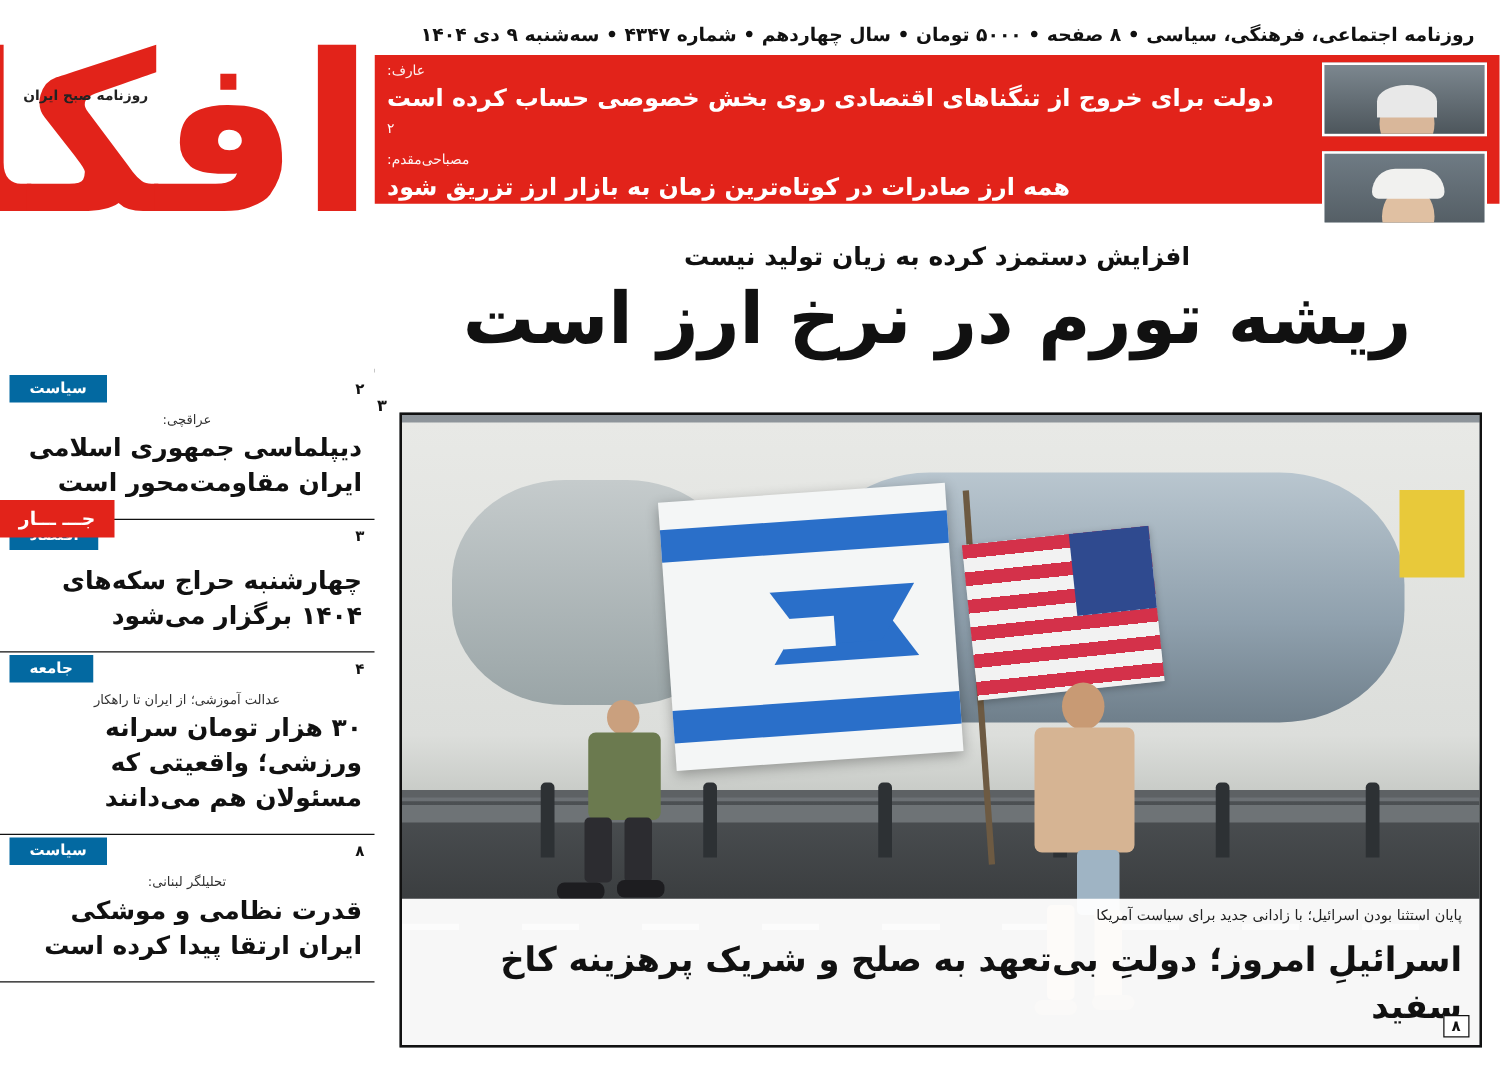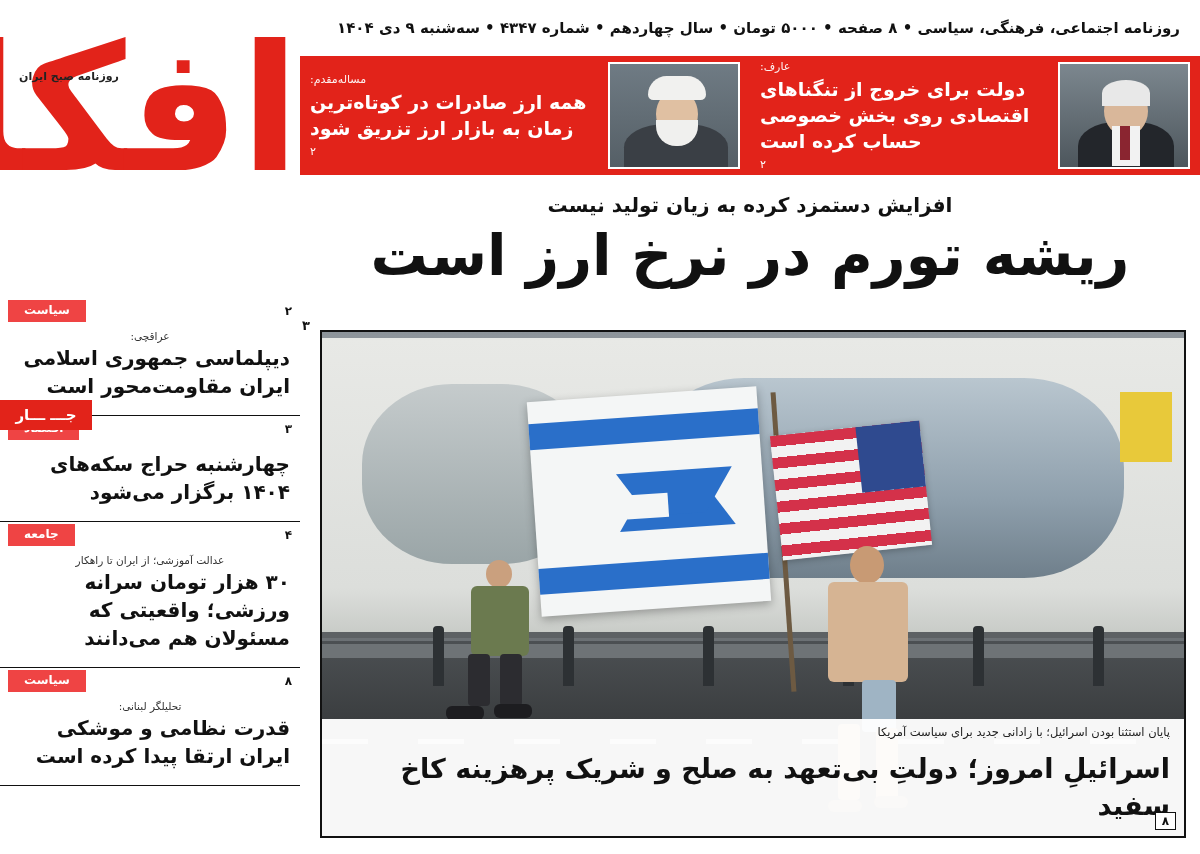--- a/index.html
+++ b/index.html
@@ -35,23 +35,23 @@
   .logo-word {
     position: absolute; top: -10px; left: 0; width: 300px; height: 250px;
     color: #e2231a; font-size: 175px; font-weight: bold;
     line-height: 240px; text-align: center; direction: rtl;
     letter-spacing: -6px;
     font-family: "DejaVu Sans", "Liberation Sans", sans-serif;
   }
 
   
   .teaser-bar {
-    position: absolute; top: 56px; right: 0; width: 900px; height: 119px;
+    position: absolute; top: 44px; right: 0; width: 900px; height: 119px;
     background: #e2231a;
-    display: flex; flex-direction: row;
+    display: flex; flex-direction: column;
   }
   .teaser {
     flex: 1; display: flex; flex-direction: row; align-items: stretch;
     padding: 6px 10px; gap: 8px;
   }
   .teaser-text { flex: 1; display: flex; flex-direction: column; justify-content: center; }
   .teaser-kicker {
     color: #ffffff; font-size: 11px; text-align: left; opacity: .95; margin-bottom: 3px;
   }
   .teaser-title {
@@ -76,21 +76,21 @@
   .sidebar {
     position: absolute; top: 295px; left: 0; width: 300px; height: 559px;
     background: #fff; border-top: 3px solid #1a1a1a;
   }
   .side-item { border-bottom: 1px solid #111; padding: 0 0 10px 0; position: relative; }
   .side-head {
     display: flex; flex-direction: row-reverse; align-items: center; justify-content: space-between;
     height: 26px; padding: 0 8px;
   }
   .side-cat {
-    background: #ef4444; color: #fff; font-size: 12px; font-weight: bold;
+    background: #0369a1; color: #fff; font-size: 12px; font-weight: bold;
     padding: 2px 16px 3px 16px; height: 22px; line-height: 17px;
   }
   .side-page { color: #111; font-size: 12px; font-weight: bold; padding-left: 6px; }
   .side-kicker { font-size: 10.5px; color: #333; text-align: center; padding: 6px 10px 2px 10px; }
   .side-title {
     font-size: 20px; font-weight: bold; color: #111; line-height: 1.42;
     text-align: right; padding: 0 10px 4px 10px; direction: rtl;
   }
 
   
@@ -239,21 +239,21 @@
 
     <div class="teaser p1">
       <div class="teaser-photo">
         <div class="portrait-bg"></div>
         <div class="body-shape" style="left:14px;top:60px;width:104px;height:58px;background:#3a3f45;"></div>
         <div class="head" style="left:46px;top:26px;width:42px;height:48px;background:#e0c0a2;"></div>
         <div class="turban" style="position:absolute;left:38px;top:12px;width:58px;height:24px;background:#f1f1ef;border-radius:28px 28px 8px 8px;"></div>
         <div style="position:absolute;left:46px;top:56px;width:42px;height:26px;background:#f0f0ee;border-radius:0 0 20px 20px;"></div>
       </div>
       <div class="teaser-text">
-        <div class="teaser-kicker">مساله‌مقدم:</div>
+        <div class="teaser-kicker">مصباحی‌مقدم:</div>
         <div class="teaser-title">همه ارز صادرات در کوتاه‌ترین زمان به بازار ارز تزریق شود</div>
         <div class="teaser-page">۲</div>
       </div>
     </div>
 
   </div>
 
   <div class="lead">
     <div class="lead-kicker">افزایش دستمزد کرده به زیان تولید نیست</div>
     <div class="lead-title">ریشه تورم در نرخ ارز است</div>

